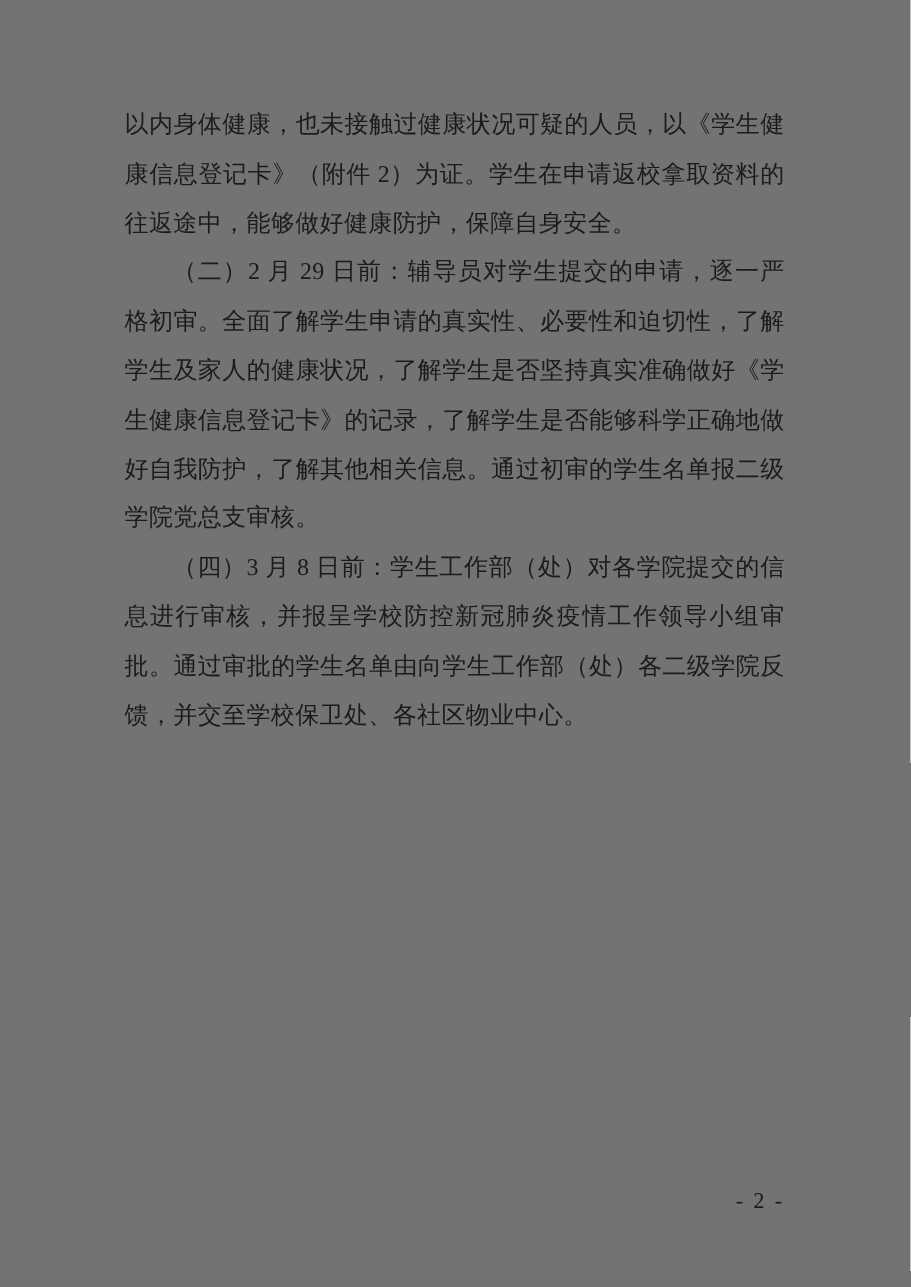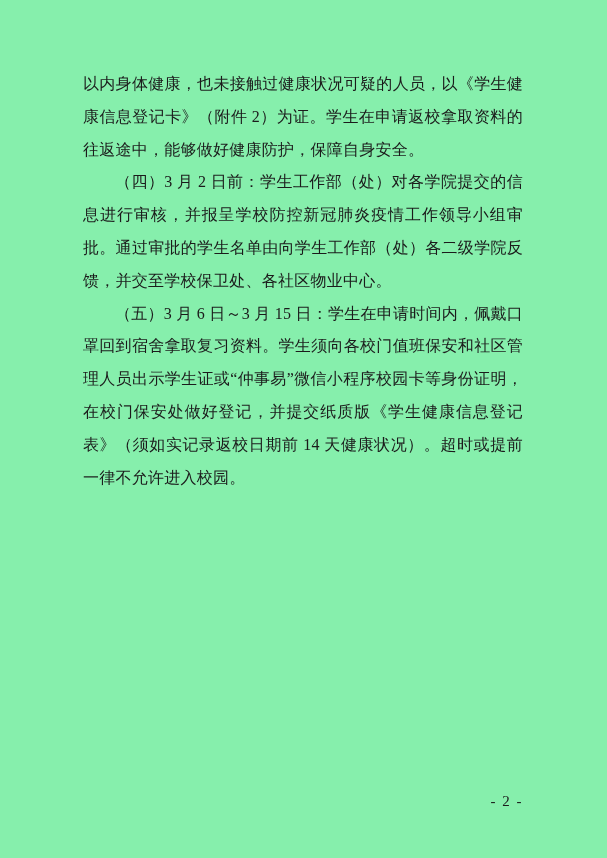--- a/index.html
+++ b/index.html
@@ -4,21 +4,21 @@
 <style>
   html, body {
     margin: 0;
     padding: 0;
     background: #ffffff;
   }
   .page {
     position: relative;
     width: 607px;
     height: 858px;
-    background: #86efac;
+    background: #737373;
     overflow: hidden;
     font-family: "Liberation Serif", "DejaVu Serif", serif;
     color: #1b1b1b;
   }
   .content {
     position: absolute;
     left: 83px;
     top: 68px;
     width: 440px;
   }
@@ -49,19 +49,19 @@
     color: #1b1b1b;
   }
 </style>
 </head>
 <body>
 
 <div class="page">
 
   <main class="content">
     <p class="para continuation">以内身体健康，也未接触过健康状况可疑的人员，以《学生健康信息登记卡》（附件 2）为证。学生在申请返校拿取资料的往返途中，能够做好健康防护，保障自身安全。</p>
-    <p class="para">（四）3 月 2 日前：学生工作部（处）对各学院提交的信息进行审核，并报呈学校防控新冠肺炎疫情工作领导小组审批。通过审批的学生名单由向学生工作部（处）各二级学院反馈，并交至学校保卫处、各社区物业中心。</p>
-    <p class="para">（五）3 月 6 日～3 月 15 日：学生在申请时间内，佩戴口罩回到宿舍拿取复习资料。学生须向各校门值班保安和社区管理人员出示学生证或“仲事易”微信小程序校园卡等身份证明，在校门保安处做好登记，并提交纸质版《学生健康信息登记表》（须如实记录返校日期前 14 天健康状况）。超时或提前一律不允许进入校园。</p>
+    <p class="para">（二）2 月 29 日前：辅导员对学生提交的申请，逐一严格初审。全面了解学生申请的真实性、必要性和迫切性，了解学生及家人的健康状况，了解学生是否坚持真实准确做好《学生健康信息登记卡》的记录，了解学生是否能够科学正确地做好自我防护，了解其他相关信息。通过初审的学生名单报二级学院党总支审核。</p>
+    <p class="para">（四）3 月 8 日前：学生工作部（处）对各学院提交的信息进行审核，并报呈学校防控新冠肺炎疫情工作领导小组审批。通过审批的学生名单由向学生工作部（处）各二级学院反馈，并交至学校保卫处、各社区物业中心。</p>
   </main>
 
   <div class="page-number">- 2 -</div>
 
 </div>
 
 </body></html>

